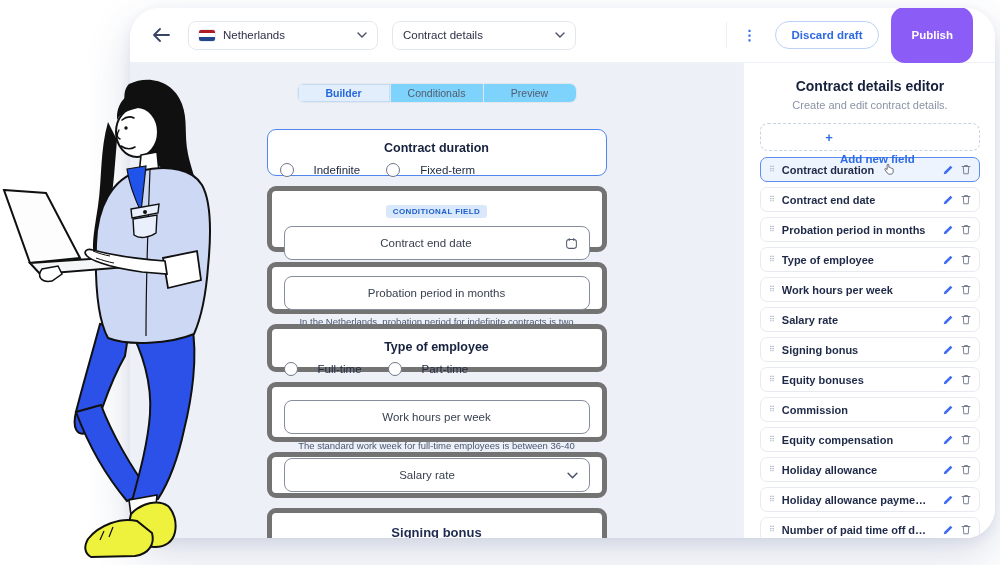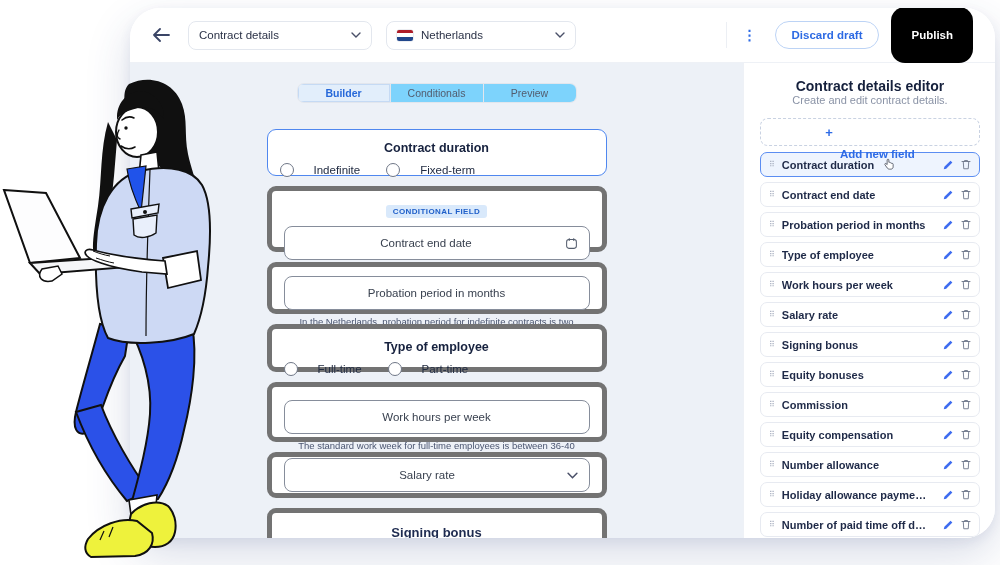--- a/index.html
+++ b/index.html
@@ -18,21 +18,21 @@
   .sel-template{width:162px;}
   .flag{width:16px;height:11px;border-radius:2px;overflow:hidden;display:flex;flex-direction:column;
     box-shadow:0 0 0 .5px #d8dce3;}
   .flag i{flex:1;}
   .hdr-spacer{flex:1;}
   .hdr-divider{width:1px;height:26px;background:#eceff4;margin-right:16px;}
   .kebab{color:#2e6be6;font-size:14px;font-weight:bold;margin-right:18px;cursor:pointer;line-height:1;}
   .btn{height:26px;border-radius:14px;display:flex;align-items:center;padding:0 16px;font-size:11.5px;
     font-weight:600;cursor:pointer;}
   .btn-ghost{border:1px solid #bcd3f5;color:#2d6ae3;background:#fff;margin-right:12px;}
-  .btn-primary{background:#000000;color:#fff;padding:15px 20px;}
+  .btn-primary{background:#8b5cf6;color:#fff;padding:15px 20px;}
   
   .app-body{flex:1;display:flex;min-height:0;text-align:center;}
   .builder-panel{flex:1;background:#edf1f7;overflow:hidden;position:relative;}
   
   .tabs{width:278px;height:18px;margin:21px auto 0;display:flex;border-radius:6px;overflow:hidden;
     box-shadow:0 0 0 1px #e2e6ed;}
   .tab{flex:1;display:flex;align-items:center;justify-content:center;font-size:10.5px;color:#525c6e;
     background:#7dd3fc;border-right:1px solid #e2e6ed;cursor:pointer;}
   .tab:last-child{border-right:none;}
   .tab.active{background:#e2eefb;color:#2668d9;font-weight:700;box-shadow:inset 0 0 0 1px #c5daf4;}
@@ -48,21 +48,21 @@
     background:#d9e9fb;border-radius:3px;padding:2px 7px;margin:1px 0 8px;}
   .inputbox{height:32px;border:1.2px solid #868d9b;border-radius:8px;display:flex;align-items:center;
     padding:0 11px;font-size:11.5px;color:#39414f;background:#fff;gap:8px;cursor:text;}
   .inputbox .itext{flex:1;}
   .helper{font-size:9.5px;color:#4a5570;margin:6px 2px 1px;}
   .sign-title{font-size:13px;font-weight:700;color:#1e2b50;margin:3px 0 6px;}
   
   .sidebar{width:252px;flex:0 0 auto;background:#fff;border-left:1px solid #eef1f6;
     padding:15px 15px 16px 16px;box-sizing:border-box;overflow:hidden;}
   .sb-title{font-size:14px;font-weight:700;color:#15203c;}
-  .sb-sub{font-size:11px;color:#8a93a6;}
+  .sb-sub{font-size:11px;color:#8a93a6;margin-top:5px;}
   .add-field{margin-top:12px;height:26px;border:1.5px dashed #c9d2e2;border-radius:8px;display:flex;
     align-items:center;justify-content:center;gap:7px;cursor:pointer;margin-bottom:6px;}
   .add-field .plus{color:#2e6be6;font-size:13px;font-weight:700;line-height:1;}
   .add-field .alabel{color:#2e6be6;font-size:11.5px;font-weight:700;margin-top:44px;}
   .frow{height:23px;border:1px solid #e7eaf1;border-radius:7px;display:flex;align-items:center;
     padding:0 8px;margin-bottom:5px;background:#fff;gap:7px;cursor:pointer;}
   .frow.sel{border:1.5px solid #5b8df2;background:#eef4fe;}
   .drag{color:#a3abbc;font-size:8px;line-height:1;cursor:grab;}
   .flabel{font-size:11px;font-weight:700;color:#1e2947;white-space:nowrap;overflow:hidden;
     text-overflow:ellipsis;}
@@ -77,39 +77,39 @@
 
 <div class="app-card">
 
   <div class="hdr">
     <span class="back">
       <svg width="18" height="14" viewBox="0 0 18 14">
           <path d="M8 1L2 7l6 6M2 7h15" stroke="#3a4566" stroke-width="1.8" fill="none" stroke-linecap="round" stroke-linejoin="round"></path>
         </svg>
     </span>
 
-    <div class="select sel-template">
-      <span class="stext">Contract details</span>
-      <svg width="10" height="6" viewBox="0 0 10 6">
-          <path d="M1 1l4 4 4-4" stroke="#4a5068" stroke-width="1.4" fill="none" stroke-linecap="round"></path>
-        </svg>
-    </div>
-
     <div class="select sel-country">
       <span class="flag">
         <i style="background:#AE1C28"></i>
           <i style="background:#fff"></i>
           <i style="background:#21468B"></i>
       </span>
       <span class="stext">Netherlands</span>
       <svg width="10" height="6" viewBox="0 0 10 6">
           <path d="M1 1l4 4 4-4" stroke="#4a5068" stroke-width="1.4" fill="none" stroke-linecap="round"></path>
         </svg>
     </div>
 
+    <div class="select sel-template">
+      <span class="stext">Contract details</span>
+      <svg width="10" height="6" viewBox="0 0 10 6">
+          <path d="M1 1l4 4 4-4" stroke="#4a5068" stroke-width="1.4" fill="none" stroke-linecap="round"></path>
+        </svg>
+    </div>
+
     <div class="hdr-spacer"></div>
     <div class="hdr-divider"></div>
     <span class="kebab">⋮</span>
     <div class="btn btn-ghost">Discard draft</div>
     <div class="btn btn-primary">Publish</div>
   </div>
 
   <div class="app-body">
 
     <div class="builder-panel">
@@ -361,21 +361,21 @@
           </span>
         <span class="icon-btn">
             <svg width="10" height="11" viewBox="0 0 20 22">
               <path d="M2 5h16M7 5V3h6v2M4.5 5l1 14.5h9l1-14.5" fill="none" stroke="#6d7689" stroke-width="1.8" stroke-linecap="round"></path>
             </svg>
           </span>
       </div>
 
       <div class="frow">
         <span class="drag">⠿</span>
-        <span class="flabel">Number allowance</span>
+        <span class="flabel">Holiday allowance</span>
         <span class="fspacer"></span>
         <span class="icon-btn">
             <svg width="11" height="11" viewBox="0 0 20 20">
               <path d="M2.5 14.2l-1.1 4.4 4.4-1.1L17 6.3l-3.3-3.3z" fill="#3e6cf0"></path>
             </svg>
           </span>
         <span class="icon-btn">
             <svg width="10" height="11" viewBox="0 0 20 22">
               <path d="M2 5h16M7 5V3h6v2M4.5 5l1 14.5h9l1-14.5" fill="none" stroke="#6d7689" stroke-width="1.8" stroke-linecap="round"></path>
             </svg>

